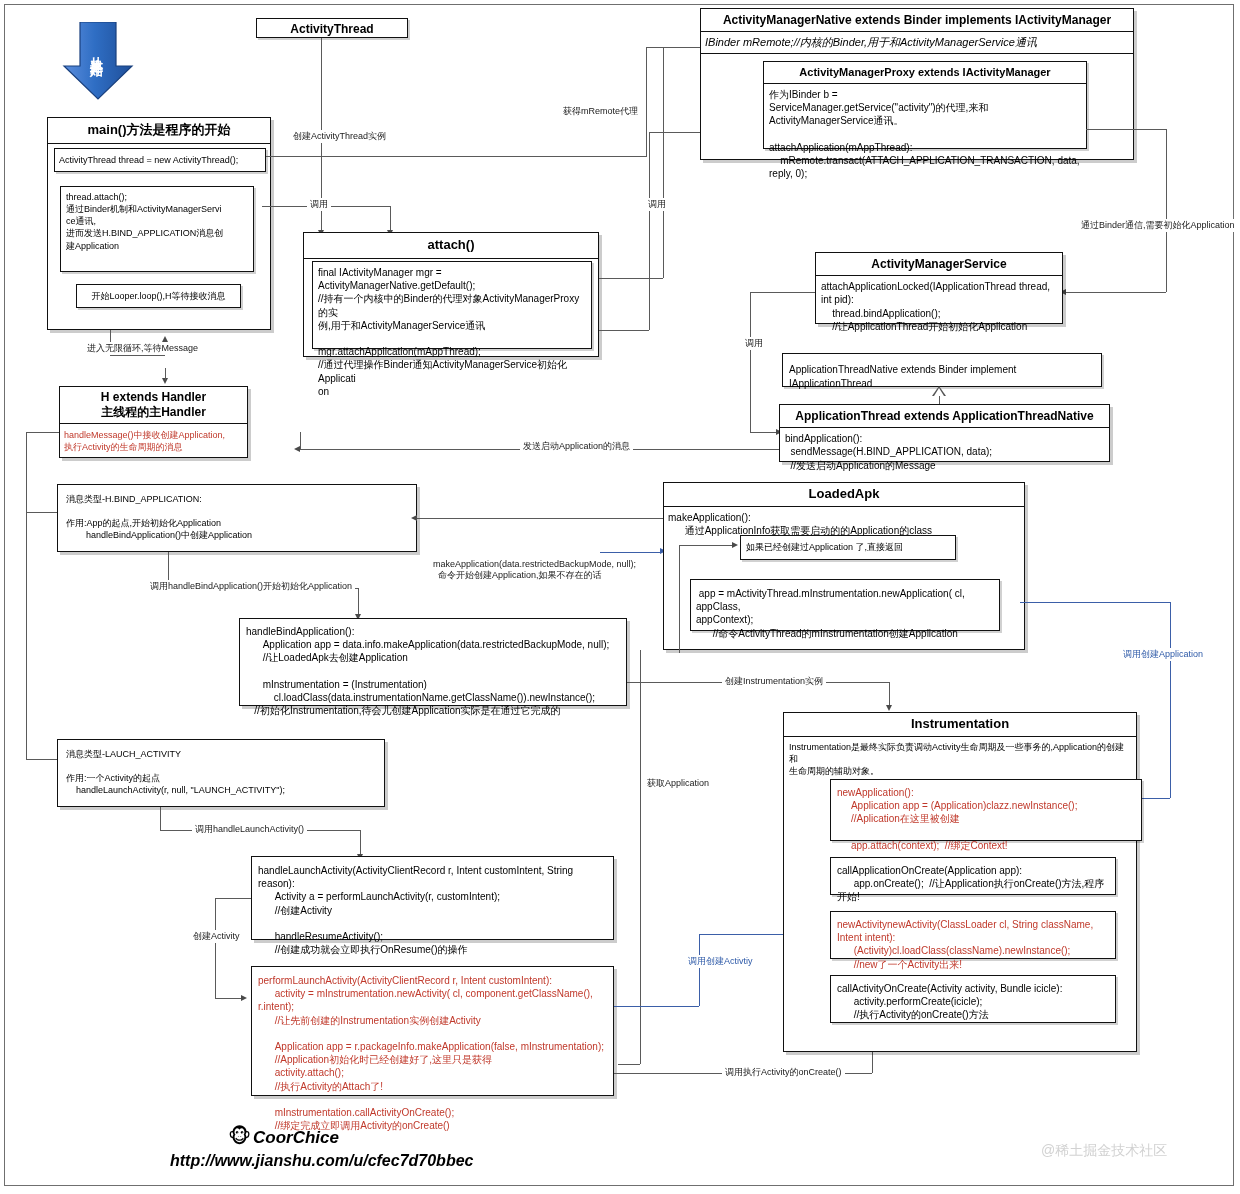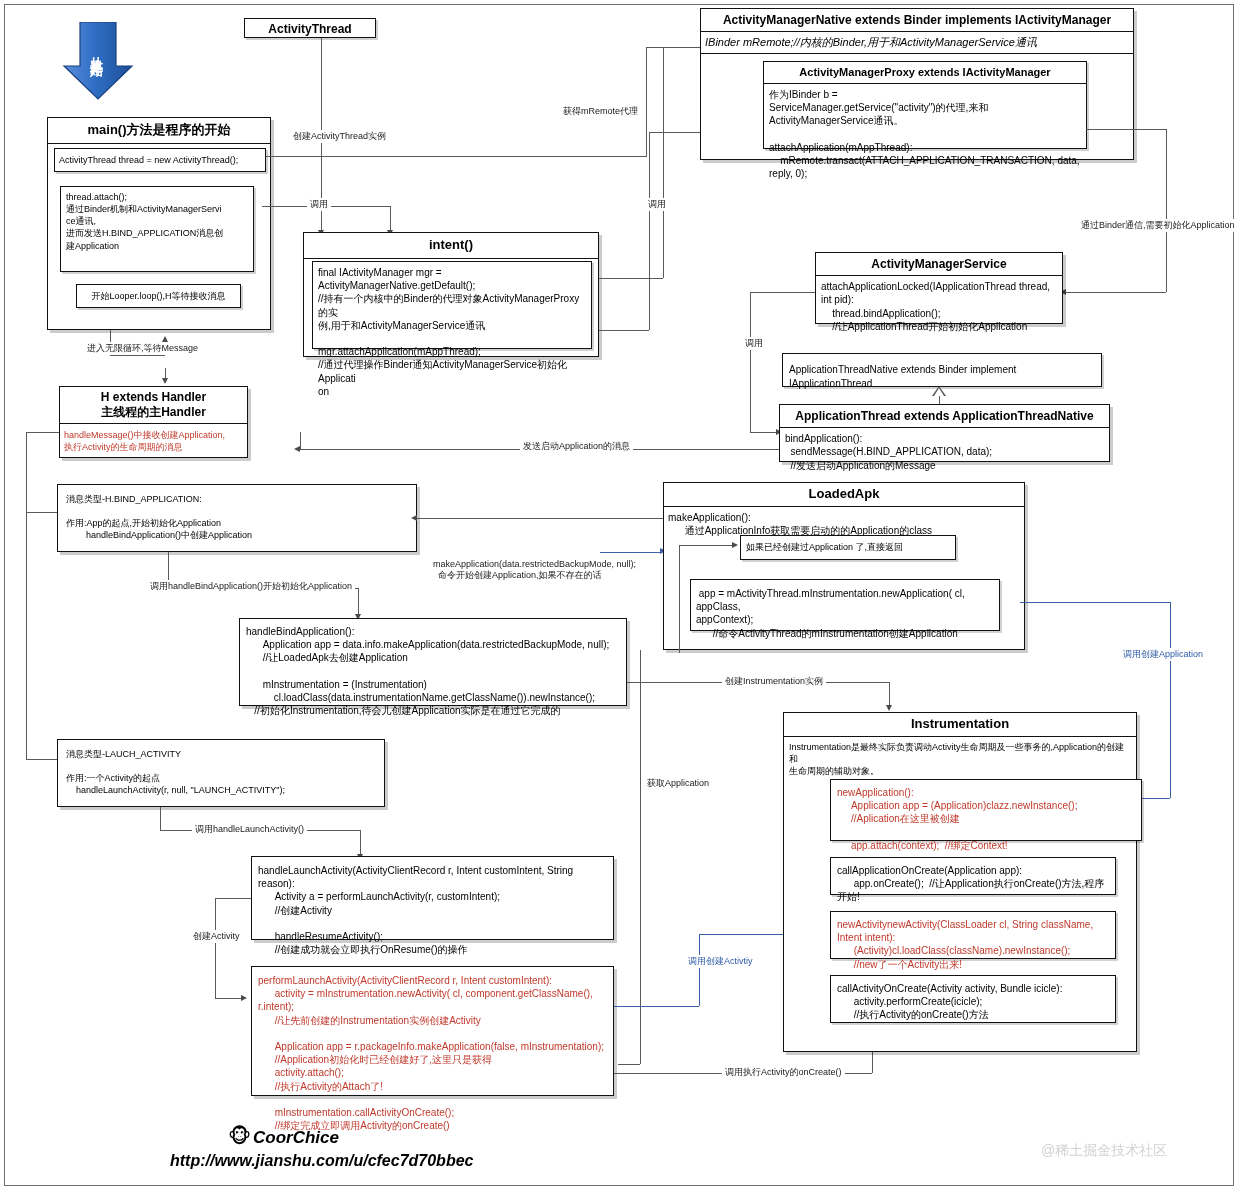--- a/index.html
+++ b/index.html
@@ -72,21 +72,21 @@
           <stop offset="0%" stop-color="#5b8ddc"></stop>
             <stop offset="45%" stop-color="#2f6ec4"></stop>
             <stop offset="100%" stop-color="#1f4f99"></stop>
         </linearGradient>
       </defs>
       <polygon points="18,0 54,0 54,44 70,44 36,77 2,44 18,44" fill="url(#bg1)" stroke="#19407e" stroke-width="1.2"></polygon>
     </svg>
     <div class="vtext" style="left:-2px;top:-6px;width:72px;height:70px;">从这里开始</div>
   </div>
 
-  <div class="box thin" style="left:244px;top:18px;width:132px;height:20px;">
+  <div class="box thin" style="left:256px;top:18px;width:152px;height:20px;">
     <div class="hdr2 t12" style="padding:2px;">ActivityThread</div>
   </div>
   <div class="ln v" style="left:321px;top:38px;height:194px;"></div>
   <div class="ah d" style="left:317.5px;top:230px;"></div>
 
   <div class="box" style="left:47px;top:117px;width:224px;height:213px;">
     <div class="hdr t13" style="padding:4px 2px;">main()方法是程序的开始</div>
     <div class="box thin" style="left:6px;top:30px;width:212px;height:24px;">
       <div class="body t9" style="padding:5px 4px;">ActivityThread thread = new ActivityThread();</div>
     </div>
@@ -107,21 +107,21 @@
   <div class="ln v" style="left:646px;top:47px;height:110px;"></div>
   <div class="ln h" style="left:646px;top:47px;width:62px;"></div>
   <div class="ah r" style="left:702px;top:43.5px;"></div>
 
   <div class="ln h" style="left:262px;top:206px;width:128px;"></div>
   <div class="lbl" style="left:307px;top:198px;">调用</div>
   <div class="ln v" style="left:390px;top:206px;height:26px;"></div>
   <div class="ah d" style="left:386.5px;top:230px;"></div>
 
   <div class="box" style="left:303px;top:232px;width:296px;height:125px;">
-    <div class="hdr t13" style="padding:4px 2px;">intent()</div>
+    <div class="hdr t13" style="padding:4px 2px;">attach()</div>
     <div class="box thin" style="left:8px;top:28px;width:280px;height:88px;">
       <div class="body t8">final IActivityManager mgr = ActivityManagerNative.getDefault();
 //持有一个内核中的Binder的代理对象ActivityManagerProxy的实
 例,用于和ActivityManagerService通讯
 
 mgr.attachApplication(mAppThread);
 //通过代理操作Binder通知ActivityManagerService初始化Applicati
 on</div>
     </div>
   </div>

